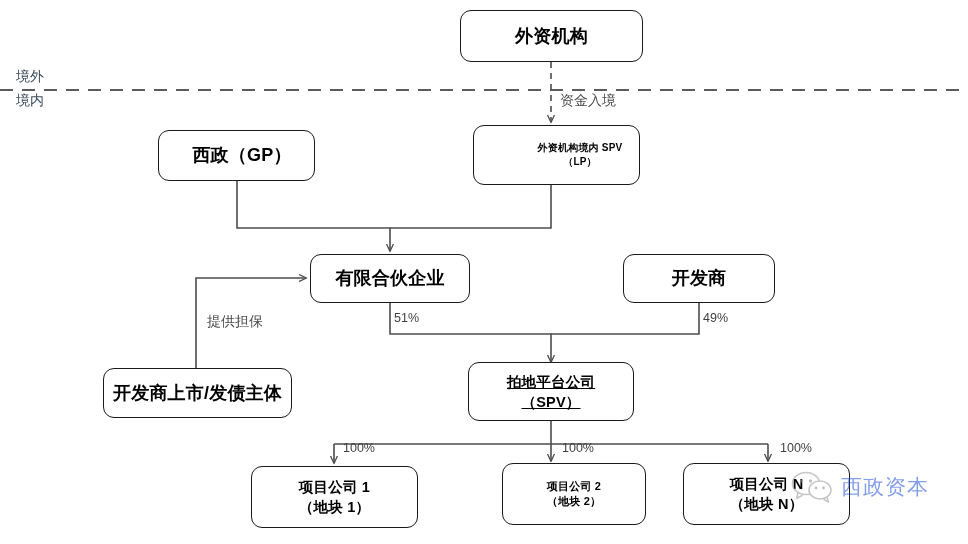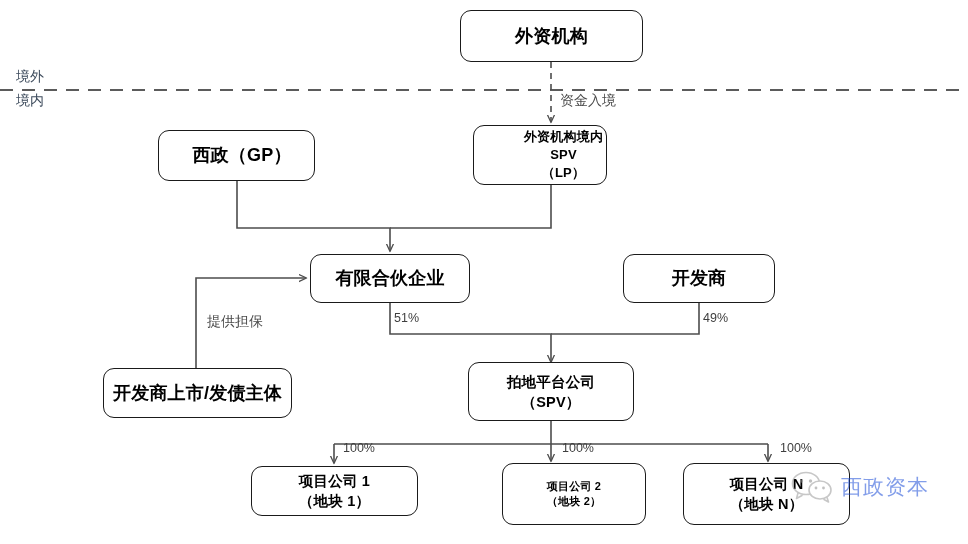--- a/index.html
+++ b/index.html
@@ -121,35 +121,35 @@
     <path d="M551,444 L551,461" fill="none" stroke="#4d4d4d" stroke-width="1.6" marker-end="url(#arrow)"></path>
 
     <path d="M768,444 L768,461" fill="none" stroke="#4d4d4d" stroke-width="1.6" marker-end="url(#arrow)"></path>
   </svg>
 
   <div class="boundary-label" style="left:14px; top:68px;">境外</div>
   <div class="boundary-label" style="left:14px; top:92px;">境内</div>
 
   <div class="node" style="left:460px; top:10px; width:183px; height:52px;">外资机构</div>
 
-  <div class="node" style="left:473px; top:125px; width:134px; height:60px; font-size:13px;padding-left:47px;">外资机构境内 SPV
+  <div class="node" style="left:473px; top:125px; width:167px; height:60px; font-size:10px;padding-left:47px;">外资机构境内 SPV
 （LP）</div>
 
   <div class="node" style="left:158px; top:130px; width:157px; height:51px;padding-left:11px;">西政（GP）</div>
 
   <div class="node" style="left:310px; top:254px; width:160px; height:49px;">有限合伙企业</div>
 
   <div class="node" style="left:623px; top:254px; width:152px; height:49px;">开发商</div>
 
   <div class="node" style="left:103px; top:368px; width:189px; height:50px;">开发商上市/发债主体</div>
 
-  <div class="node" style="left:468px; top:362px; width:166px; height:59px; font-size:14.5px;">拍地平台公司
+  <div class="node" style="left:468px; top:362px; width:166px; height:59px; font-size:14.5px;text-decoration:underline;">拍地平台公司
 （SPV）</div>
 
-  <div class="node" style="left:251px; top:466px; width:167px; height:50px; font-size:14.5px;">项目公司 1
+  <div class="node" style="left:251px; top:466px; width:167px; height:62px; font-size:14.5px;">项目公司 1
 （地块 1）</div>
 
   <div class="node" style="left:466px; top:463px; width:144px; height:62px; font-size:11px;margin-left:36px;">项目公司 2
 （地块 2）</div>
 
   <div class="node" style="left:683px; top:463px; width:167px; height:62px; font-size:14.5px;">项目公司 N
 （地块 N）</div>
 
   <div class="edge-label cn" style="left:560px; top:92px;">资金入境</div>
 

